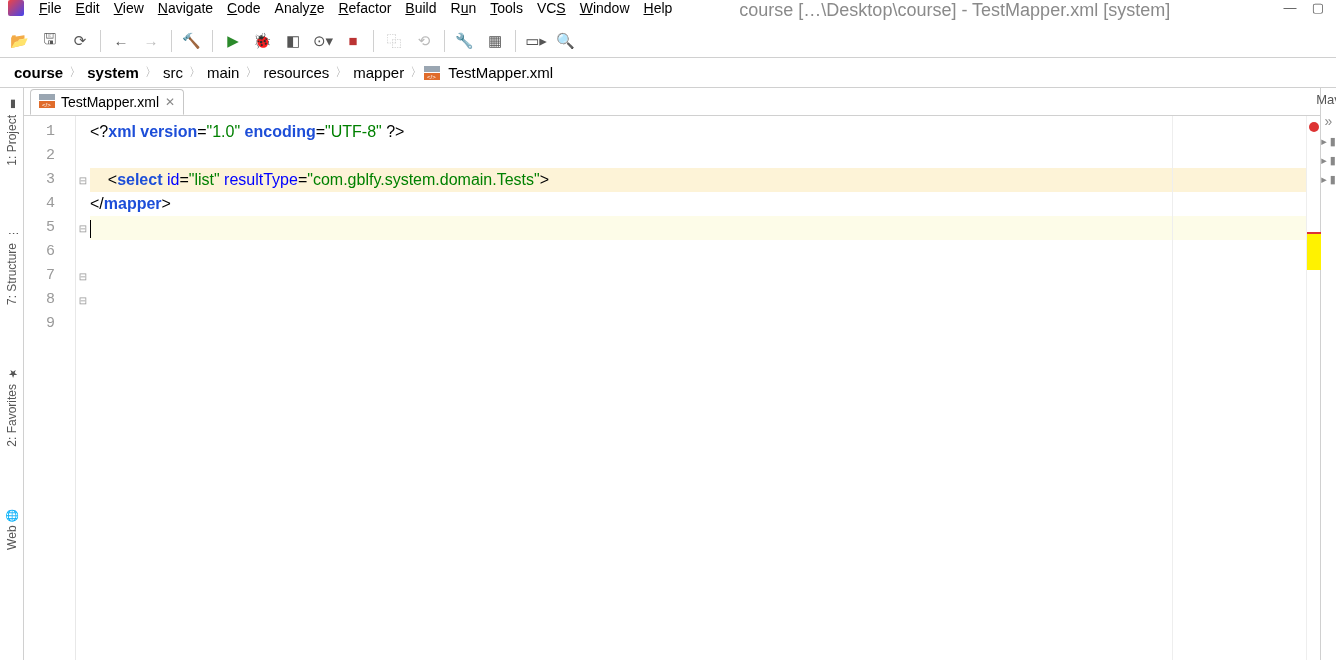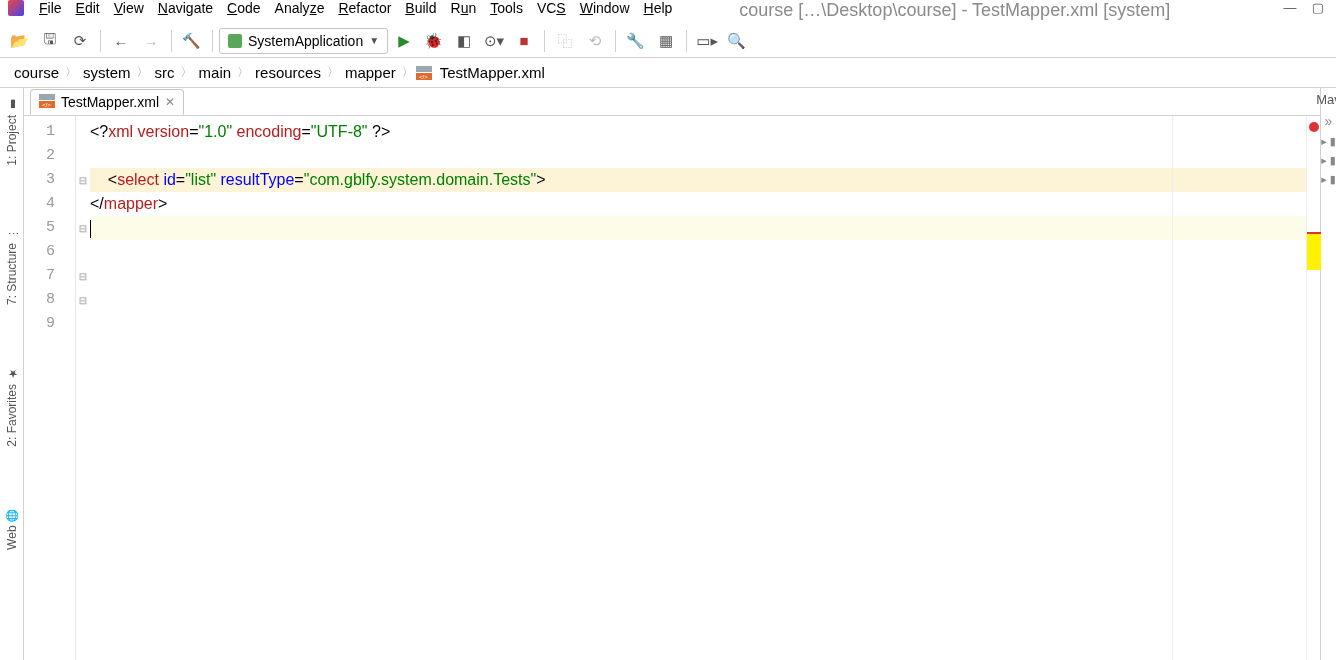--- a/index.html
+++ b/index.html
@@ -14,42 +14,42 @@
   .tb-btn { width:28px; height:28px; display:flex; align-items:center; justify-content:center; color:#555; font-size:15px; }
   .tb-btn.green{color:#2b8a2b;}
   .tb-btn.red{color:#b33;}
   .tb-btn.disabled{color:#bbb;}
   .tb-sep{width:1px;height:22px;background:#d0d0d0;margin:0 4px;}
   .run-config{display:flex;align-items:center;height:26px;border:1px solid #c4c4c4;border-radius:3px;padding:0 8px;font-size:14px;gap:6px;}
   .run-config .cfg-icon{width:14px;height:14px;background:#5aa75a;border-radius:2px;display:inline-block;}
   .run-config .caret{font-size:10px;color:#555;}
   .breadcrumb { display:flex; align-items:center; height:30px; font-size:15px; padding:0 10px; border-bottom:1px solid #d0d0d0;}
   .breadcrumb .bc { padding:0 4px; }
-  .breadcrumb .bc.bold{font-weight:400;}
+  .breadcrumb .bc.bold{font-weight:700;}
   .breadcrumb .sep{color:#999;font-size:12px;padding:0 2px;}
   .breadcrumb .file-icon{display:inline-flex;width:16px;height:14px;margin-right:4px;vertical-align:middle;}
   .body-row{display:flex;height:calc(100% - 24px - 34px - 30px);}
   .left-rail{width:24px;border-right:1px solid #d0d0d0;display:flex;flex-direction:column;align-items:center;font-size:12px;color:#555;padding-top:4px;gap:50px;}
   .left-rail .rail-item{writing-mode:vertical-rl;transform:rotate(180deg);padding:6px 0;cursor:pointer;display:flex;align-items:center;gap:4px;}
   .left-rail .rail-icon{font-size:11px;}
   .main-col{flex:1;display:flex;flex-direction:column;min-width:0;}
   .tab-row{display:flex;height:28px;border-bottom:1px solid #d0d0d0;padding-left:6px;align-items:flex-end;}
   .tab{display:flex;align-items:center;height:26px;padding:0 8px;border:1px solid #c7c7c7;border-bottom:1px solid #fff;border-radius:4px 4px 0 0;font-size:14px;background:#fff;gap:6px;}
   .tab .close{font-size:12px;color:#888;}
   .editor-wrap{flex:1;display:flex;position:relative;min-height:0;}
   .gutter{width:52px;border-right:1px solid #e8e8e8;background:#fff;padding-top:4px;}
   .gnum{height:24px;font-family:Consolas,"Courier New",monospace;font-size:15px;color:#9a9a9a;text-align:right;padding-right:20px;line-height:24px;}
   .fold-col{width:14px;background:#fff;padding-top:4px;}
   .fbox{height:24px;display:flex;align-items:center;justify-content:center;font-size:10px;color:#999;}
   .code-area{flex:1;background:#fff;padding-top:4px;font-family:Consolas,"Courier New",monospace;font-size:16px;position:relative;overflow:hidden;}
   .line{height:24px;line-height:24px;white-space:pre;}
   .hl{background:#fdf3d7;}
   .cur{background:#fdfce8;}
   .t-punc{color:#000;}
-  .t-kw{color:#b91c1c;}
+  .t-kw{color:#1d4ed8;font-weight:bold;}
   .t-str{color:#008000;}
   .t-attr{color:#0000ff;}
   .caret-bar{display:inline-block;width:1px;height:18px;background:#000;vertical-align:middle;}
   .right-strip{width:14px;background:#fff;position:relative;border-left:1px solid #eee;}
   .err-dot{position:absolute;top:6px;left:2px;width:10px;height:10px;border-radius:50%;background:#d33;}
   .warn-block{position:absolute;top:118px;left:0;width:14px;height:36px;background:#fff200;}
   .warn-red{position:absolute;top:116px;left:0;width:14px;height:2px;background:#d33;}
   .right-rail{width:16px;border-left:1px solid #d0d0d0;display:flex;flex-direction:column;align-items:center;font-size:13px;color:#555;padding-top:4px;gap:6px;}
   .right-rail .label{writing-mode:horizontal-tb;font-size:13px;}
   .right-rail .more{font-size:14px;color:#888;}
@@ -83,25 +83,20 @@
 <div class="toolbar">
   <span class="tb-btn">📂</span>
   <span class="tb-btn">🖫</span>
   <span class="tb-btn">⟳</span>
   <span class="tb-sep"></span>
   <span class="tb-btn">←</span>
   <span class="tb-btn disabled">→</span>
   <span class="tb-sep"></span>
   <span class="tb-btn green">🔨</span>
   <span class="tb-sep"></span>
-  <div class="run-config">
-    <span class="cfg-icon"></span>
-    <span>SystemApplication</span>
-    <span class="caret">▼</span>
-  </div>
   <span class="tb-btn green">▶</span>
   <span class="tb-btn green">🐞</span>
   <span class="tb-btn">◧</span>
   <span class="tb-btn">⊙▾</span>
   <span class="tb-btn red">■</span>
   <span class="tb-sep"></span>
   <span class="tb-btn disabled">⿻</span>
   <span class="tb-btn disabled">⟲</span>
   <span class="tb-sep"></span>
   <span class="tb-btn">🔧</span>

